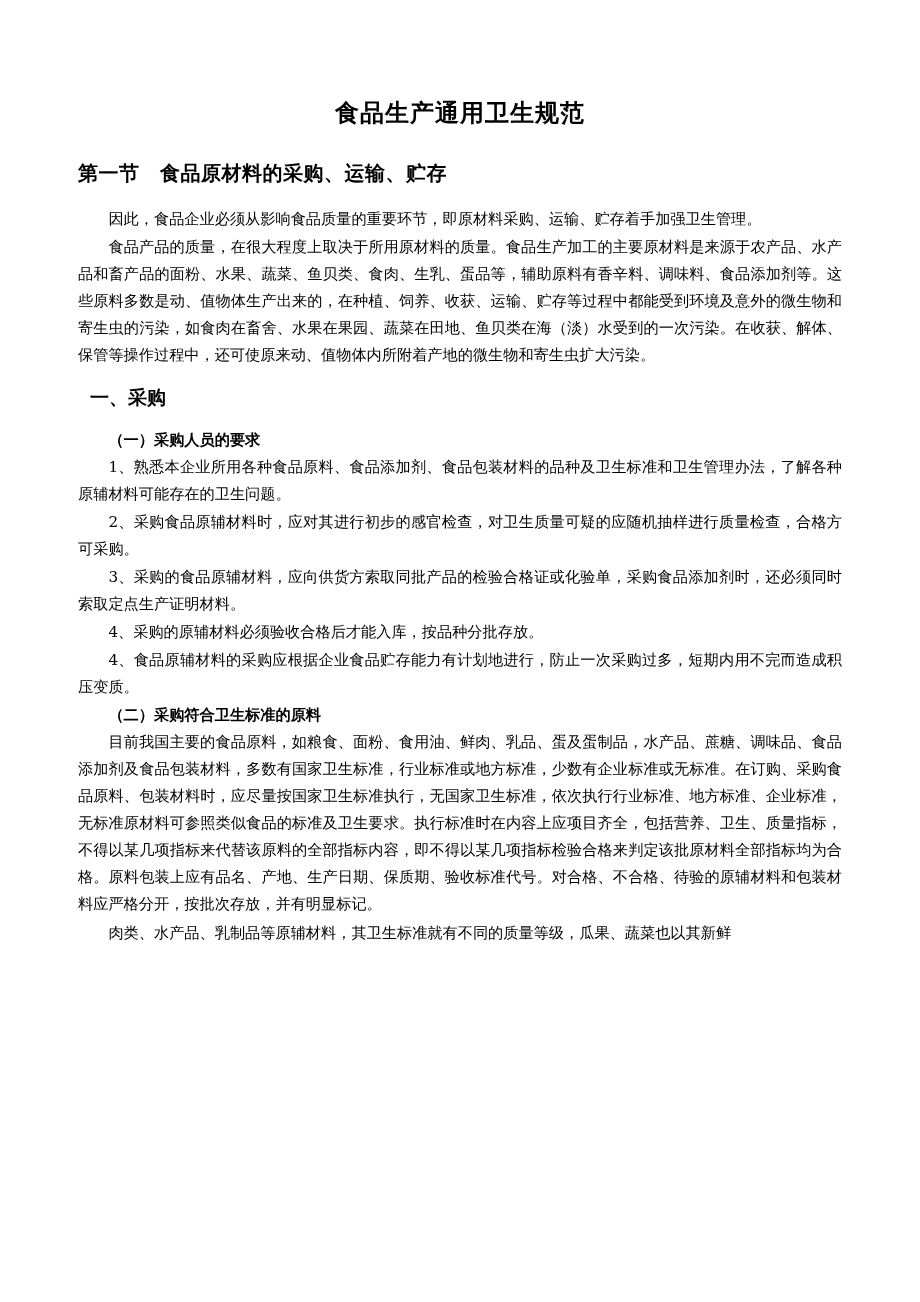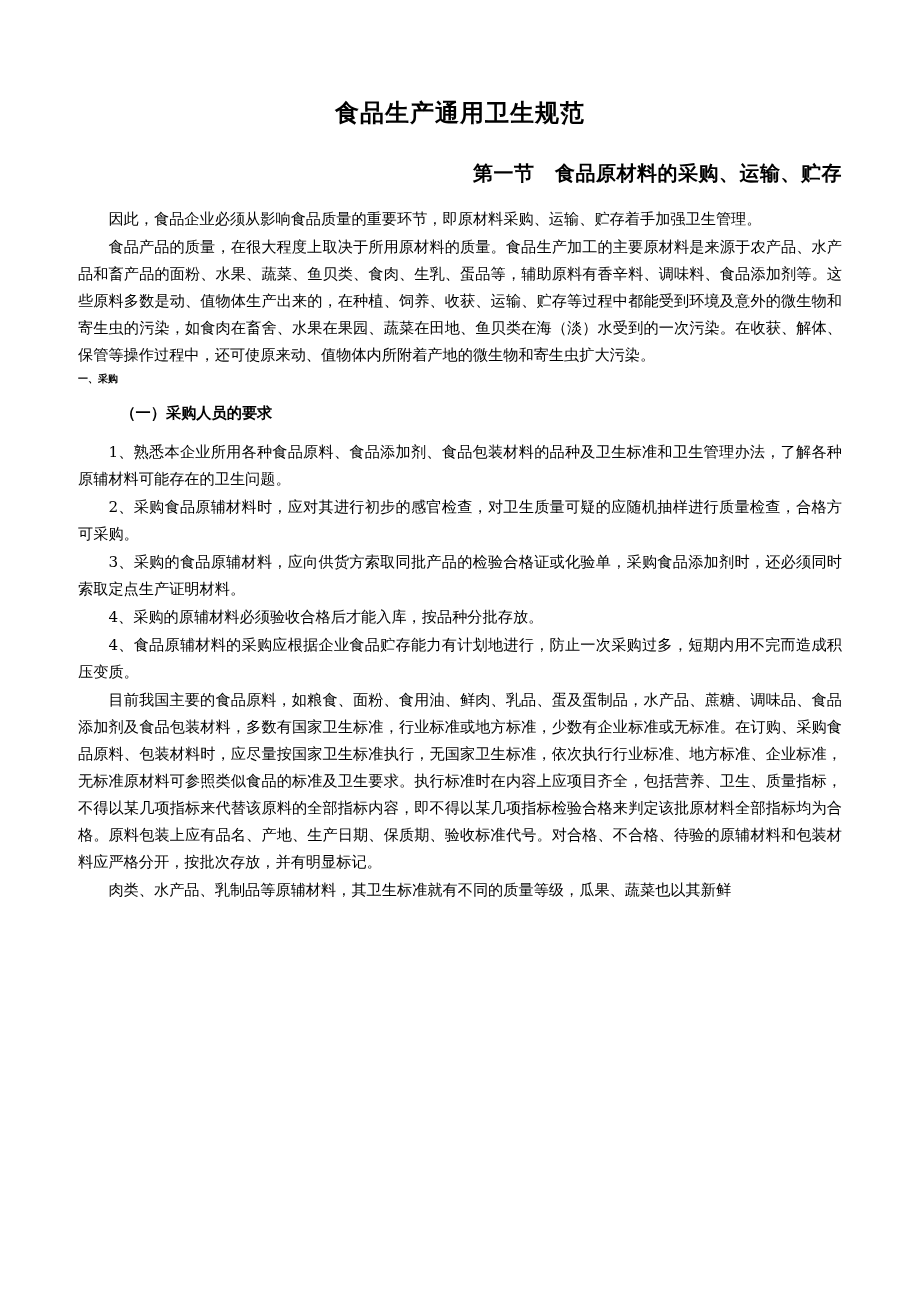--- a/index.html
+++ b/index.html
@@ -24,45 +24,45 @@
   }
   .doc-title {
     text-align: center;
     font-size: 24px;
     font-weight: bold;
     letter-spacing: 1px;
     margin: 0 0 28px 0;
     line-height: 1.4;
   }
   .section-title {
-    text-align: right;
+    text-align: left;
     font-size: 20px;
     margin: 0 0 18px 0;
     line-height: 1.5;
     letter-spacing: 0.5px;
   }
   p.body-text {
     font-size: 15.2px;
     line-height: 1.78;
     margin: 0 0 1px 0;
     text-align: justify;
     text-justify: inter-ideograph;
     text-indent: 2em;
   }
   p.heading-1 {
-    font-size: 10px;
+    font-size: 19px;
     line-height: 1.78;
-    margin: 0;
+    margin: 12px;
     font-weight: bold;
     text-indent: 0;
   }
   p.heading-2 {
     font-size: 15.2px;
     line-height: 1.78;
-    margin: 12px;
+    margin: 0;
     font-weight: bold;
     text-indent: 2em;
   }
 </style>
 </head>
 <body>
 
 <div class="page">
   <h1 class="doc-title">食品生产通用卫生规范</h1>
   <h2 class="section-title">第一节　食品原材料的采购、运输、贮存</h2>
@@ -70,16 +70,17 @@
   <div class="content">
     <p class="body-text">因此，食品企业必须从影响食品质量的重要环节，即原材料采购、运输、贮存着手加强卫生管理。</p>
     <p class="body-text">食品产品的质量，在很大程度上取决于所用原材料的质量。食品生产加工的主要原材料是来源于农产品、水产品和畜产品的面粉、水果、蔬菜、鱼贝类、食肉、生乳、蛋品等，辅助原料有香辛料、调味料、食品添加剂等。这些原料多数是动、值物体生产出来的，在种植、饲养、收获、运输、贮存等过程中都能受到环境及意外的微生物和寄生虫的污染，如食肉在畜舍、水果在果园、蔬菜在田地、鱼贝类在海（淡）水受到的一次污染。在收获、解体、保管等操作过程中，还可使原来动、值物体内所附着产地的微生物和寄生虫扩大污染。</p>
     <p class="heading-1">一、采购</p>
     <p class="heading-2">（一）采购人员的要求</p>
     <p class="body-text">1、熟悉本企业所用各种食品原料、食品添加剂、食品包装材料的品种及卫生标准和卫生管理办法，了解各种原辅材料可能存在的卫生问题。</p>
     <p class="body-text">2、采购食品原辅材料时，应对其进行初步的感官检查，对卫生质量可疑的应随机抽样进行质量检查，合格方可采购。</p>
     <p class="body-text">3、采购的食品原辅材料，应向供货方索取同批产品的检验合格证或化验单，采购食品添加剂时，还必须同时索取定点生产证明材料。</p>
     <p class="body-text">4、采购的原辅材料必须验收合格后才能入库，按品种分批存放。</p>
     <p class="body-text">4、食品原辅材料的采购应根据企业食品贮存能力有计划地进行，防止一次采购过多，短期内用不完而造成积压变质。</p>
+    <p class="heading-2">（二）采购符合卫生标准的原料</p>
     <p class="body-text">目前我国主要的食品原料，如粮食、面粉、食用油、鲜肉、乳品、蛋及蛋制品，水产品、蔗糖、调味品、食品添加剂及食品包装材料，多数有国家卫生标准，行业标准或地方标准，少数有企业标准或无标准。在订购、采购食品原料、包装材料时，应尽量按国家卫生标准执行，无国家卫生标准，依次执行行业标准、地方标准、企业标准，无标准原材料可参照类似食品的标准及卫生要求。执行标准时在内容上应项目齐全，包括营养、卫生、质量指标，不得以某几项指标来代替该原料的全部指标内容，即不得以某几项指标检验合格来判定该批原材料全部指标均为合格。原料包装上应有品名、产地、生产日期、保质期、验收标准代号。对合格、不合格、待验的原辅材料和包装材料应严格分开，按批次存放，并有明显标记。</p>
     <p class="body-text">肉类、水产品、乳制品等原辅材料，其卫生标准就有不同的质量等级，瓜果、蔬菜也以其新鲜</p>
   </div>
 </div>
 
 </body></html>

